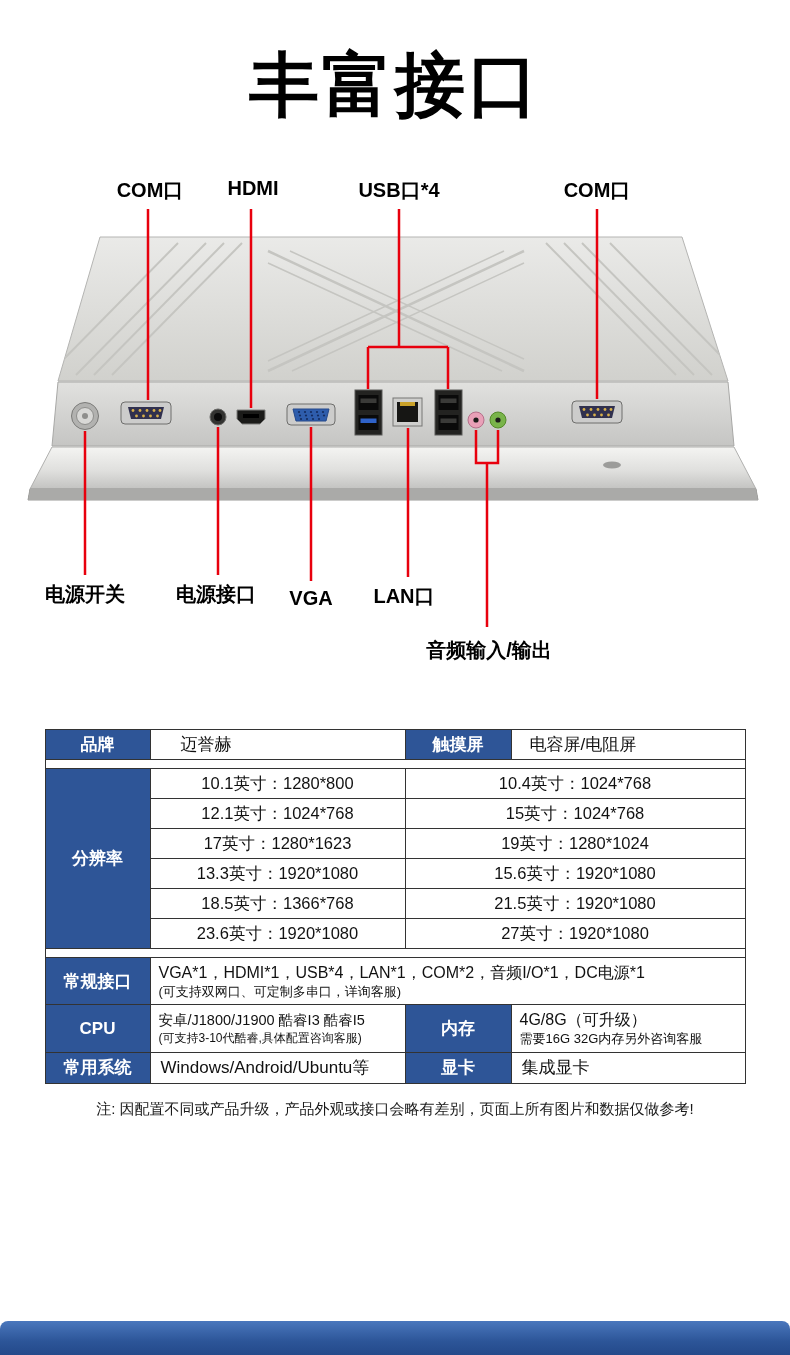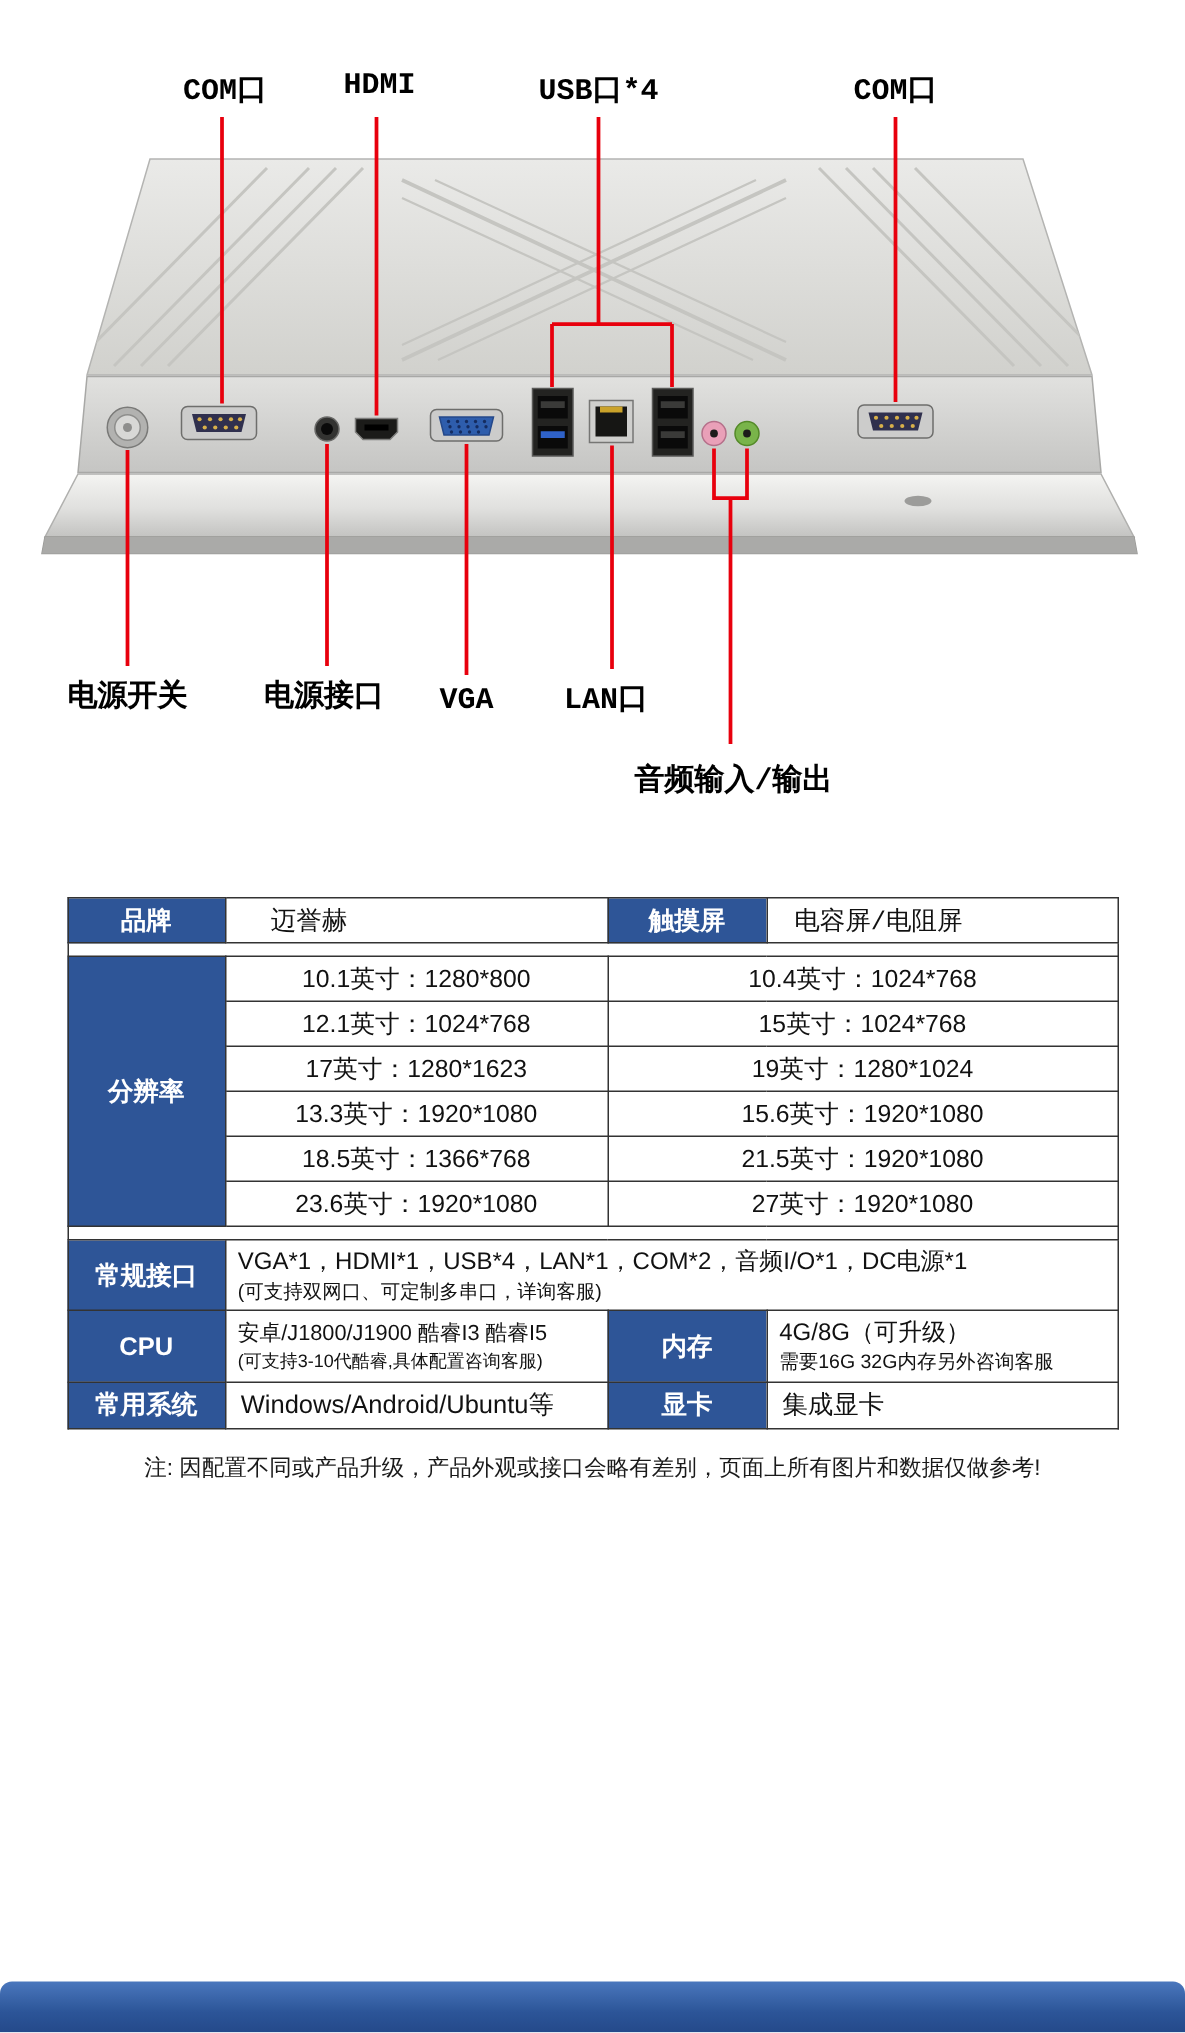--- a/index.html
+++ b/index.html
@@ -6,55 +6,56 @@
   html,body { background:#ffffff; }
   body { font-family:"Liberation Sans","DejaVu Sans",sans-serif; }
   .page { width:790px; height:1355px; margin:0 auto; background:#fff;
           display:flex; flex-direction:column; align-items:center; overflow:hidden; }
 
   .big-title { font-size:70px; font-weight:900; color:#000; letter-spacing:3px;
                line-height:1.3; text-align:center; margin-top:40px; }
   .big-title.t2 { margin-top:44px; }
 
   
-  .diagram { position:relative; width:790px; height:520px; margin-top:38px; flex:none;font-family:Liberation Mono, monospace; }
+  .diagram { position:relative; width:790px; height:520px; margin-top:38px; flex:none; }
   .diagram svg { position:absolute; left:0; top:0; width:790px; height:520px; }
   .lbl { position:absolute; transform:translateX(-50%); font-size:20px; font-weight:700;
          color:#000; white-space:nowrap; }
 
   
   .spec-table { width:700px; margin:40px auto 0; border-collapse:collapse; table-layout:fixed;
                 font-size:17px; color:#111; flex:none; }
   .spec-table td { border:1px solid #333; vertical-align:middle; }
   .spec-table td.blue { background:#2e5597; color:#fff; font-weight:700; text-align:center;
                         padding:3px 2px; }
   .spec-table td.val { background:#fff; }
   .spec-table tr.gap td { height:9px; padding:0; background:#fff; }
   .spec-table td.res { text-align:center; height:30px; font-size:16.5px; }
-  .r1 td { height:27px;font-family:Liberation Mono, monospace; }
+  .r1 td { height:27px; }
   .padL30 { padding-left:30px; }
   .padL18 { padding-left:18px; }
   .padL10 { padding-left:10px;margin-top:44px; }
   .two-line { padding:4px 8px; }
   .two-line .l1 { font-size:16px; line-height:1.35; }
   .two-line .l2 { font-size:13px; line-height:1.3; color:#111; }
   .cpu-cell .l1 { font-size:14.5px; }
   .cpu-cell .l2 { font-size:12px; }
   .lastrow td { height:31px; }
 
   .note { font-size:15px; color:#1a1a1a; text-align:center; margin-top:16px; flex:none; }
 
   .bottom-bar { width:100%; height:34px; margin-top:auto; border-radius:8px 8px 0 0;
                 background:linear-gradient(180deg,#4a77bd 0%,#2c5598 60%,#24498a 100%); }
 </style>
 </head>
 <body>
 
 <div class="page">
 
+  <div class="big-title">丰富接口</div>
 
   <div class="diagram">
     <svg viewBox="0 0 790 520" aria-hidden="true">
       <defs>
         <linearGradient id="gTop" x1="0" y1="0" x2="0" y2="1">
           <stop offset="0" stop-color="#eaeae8"></stop>
             <stop offset="1" stop-color="#d1d1cd"></stop>
         </linearGradient>
         <linearGradient id="gPanel" x1="0" y1="0" x2="0" y2="1">
           <stop offset="0" stop-color="#e1e1df"></stop>

